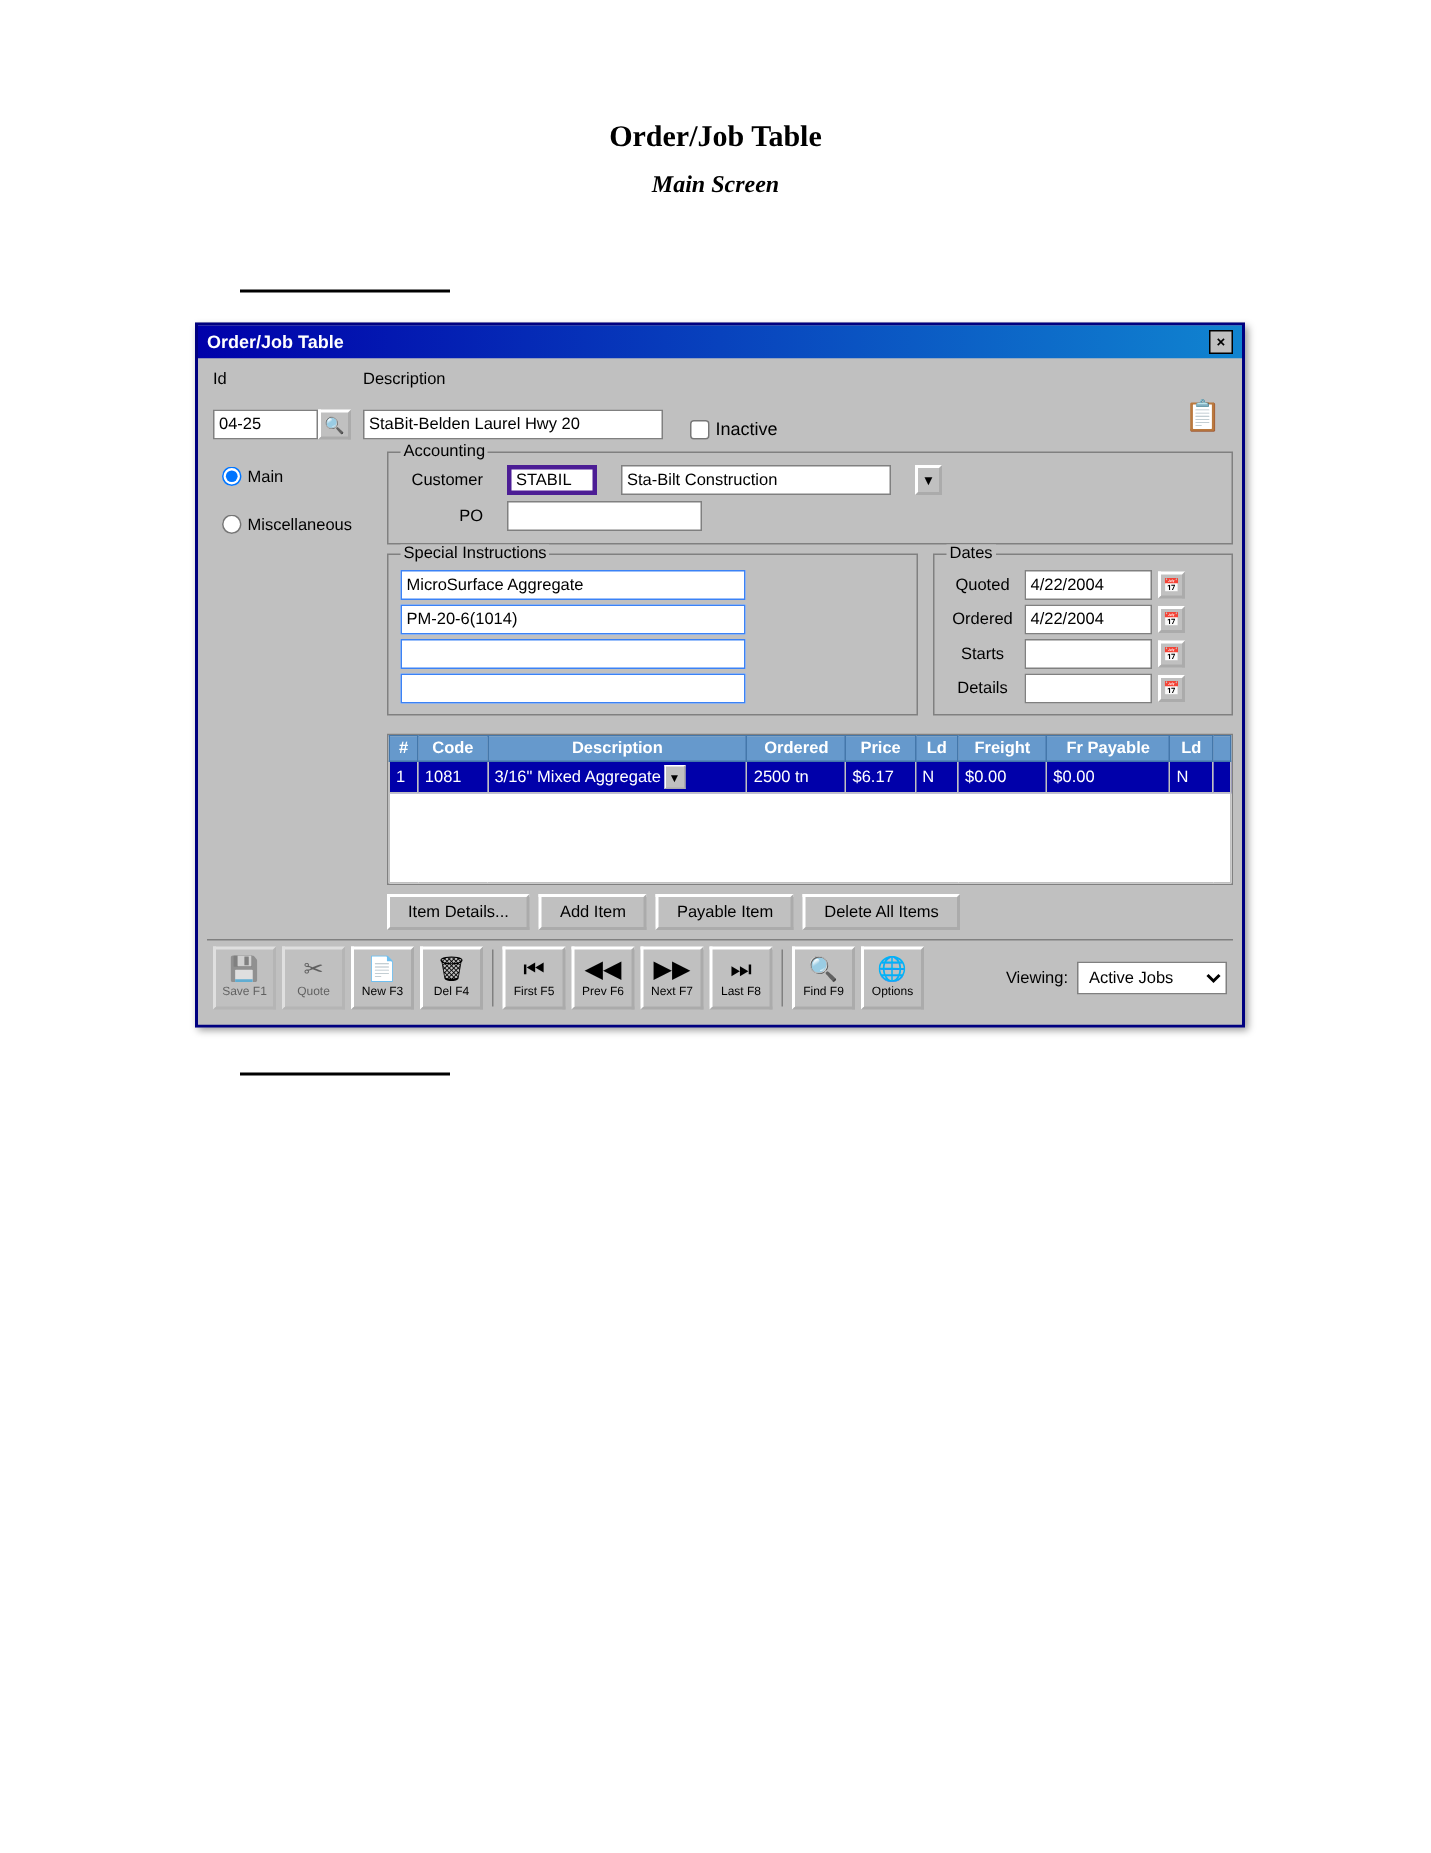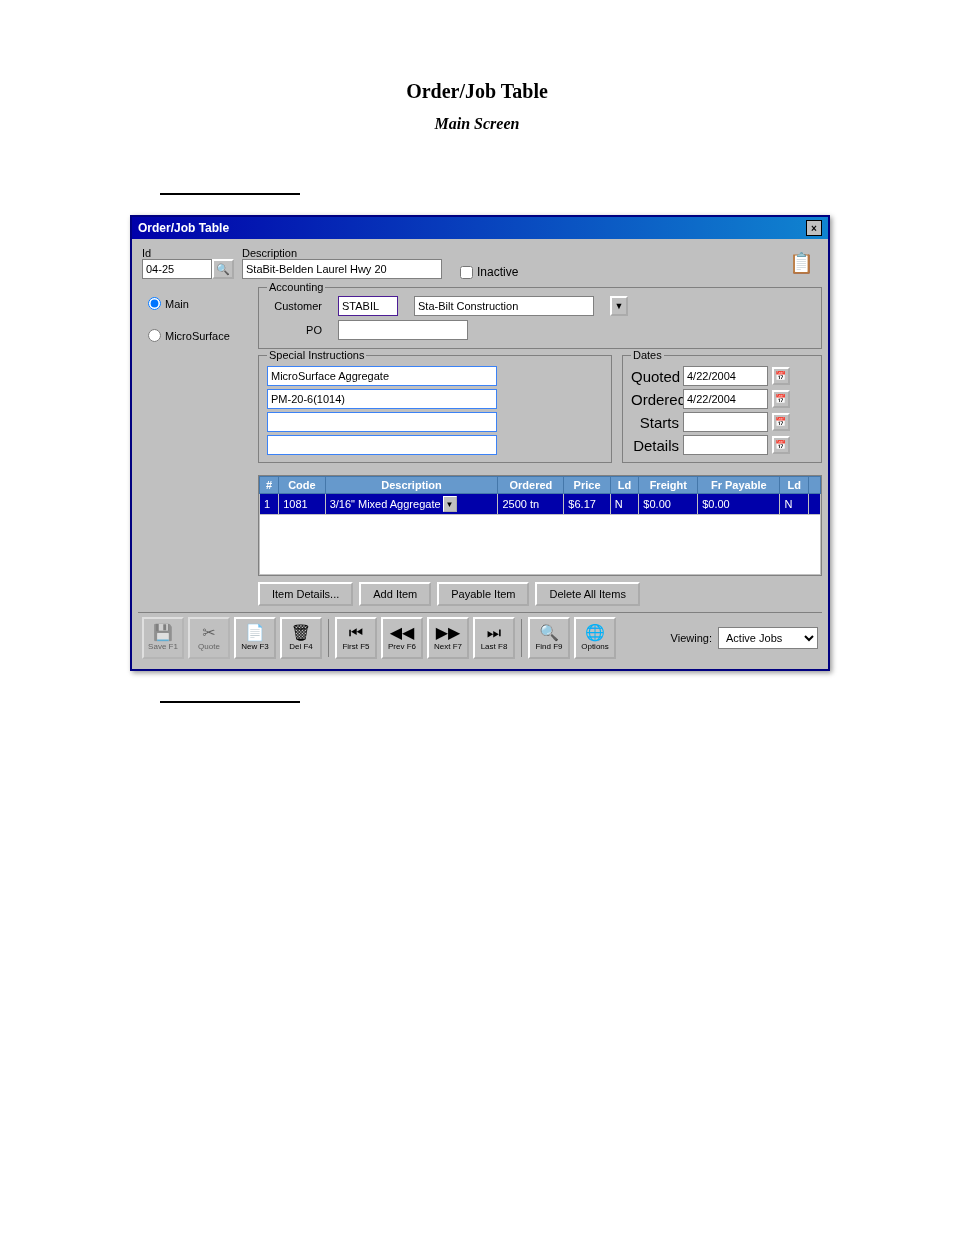--- a/index.html
+++ b/index.html
@@ -94,21 +94,21 @@
     }
 
     .field-group {
       display: flex;
       flex-direction: column;
     }
 
     .field-label {
       font-size: 11px;
       color: #000;
-      margin-bottom: 0;
+      margin-bottom: 14px;
     }
 
     .field-input {
       background: #ffffff;
       border: 1px solid #808080;
       height: 20px;
       padding: 1px 3px;
       font-size: 11px;
     }
 
@@ -194,21 +194,21 @@
 
     .accounting-label {
       font-size: 11px;
       width: 55px;
       text-align: right;
     }
 
     .customer-id {
       width: 60px;
       background: #ffffff;
-      border: 1px solid #4c1d95;
+      border: 3px solid #4c1d95;
       height: 20px;
       padding: 1px 3px;
       font-size: 11px;
     }
 
     .customer-name {
       width: 180px;
       background: #ffffff;
       border: 1px solid #808080;
       height: 20px;
@@ -264,23 +264,23 @@
     }
 
     .date-row {
       display: flex;
       align-items: center;
       gap: 4px;
       margin-bottom: 3px;
     }
 
     .date-label {
-      font-size: 15px;
+      font-size: 11px;
       width: 48px;
-      text-align: right;
+      text-align: center;
     }
 
     .date-input {
       width: 85px;
       background: #ffffff;
       border: 1px solid #808080;
       height: 20px;
       padding: 1px 3px;
       font-size: 11px;
     }
@@ -478,21 +478,21 @@
 
       <div class="nav-content">
 
         <div class="left-nav">
           <div class="radio-item">
             <input type="radio" name="nav" checked="" style="">
             <span>Main</span>
           </div>
           <div class="radio-item">
             <input type="radio" name="nav" style="">
-            <span>MicroSurface</span>
+            <span>Miscellaneous</span>
           </div>
         </div>
 
         <div class="right-content">
 
           <div class="section-box">
             <span class="section-label">Accounting</span>
             <div class="accounting-row">
               <span class="accounting-label">Customer</span>
               <input class="customer-id" type="text" value="STABIL" style="">

